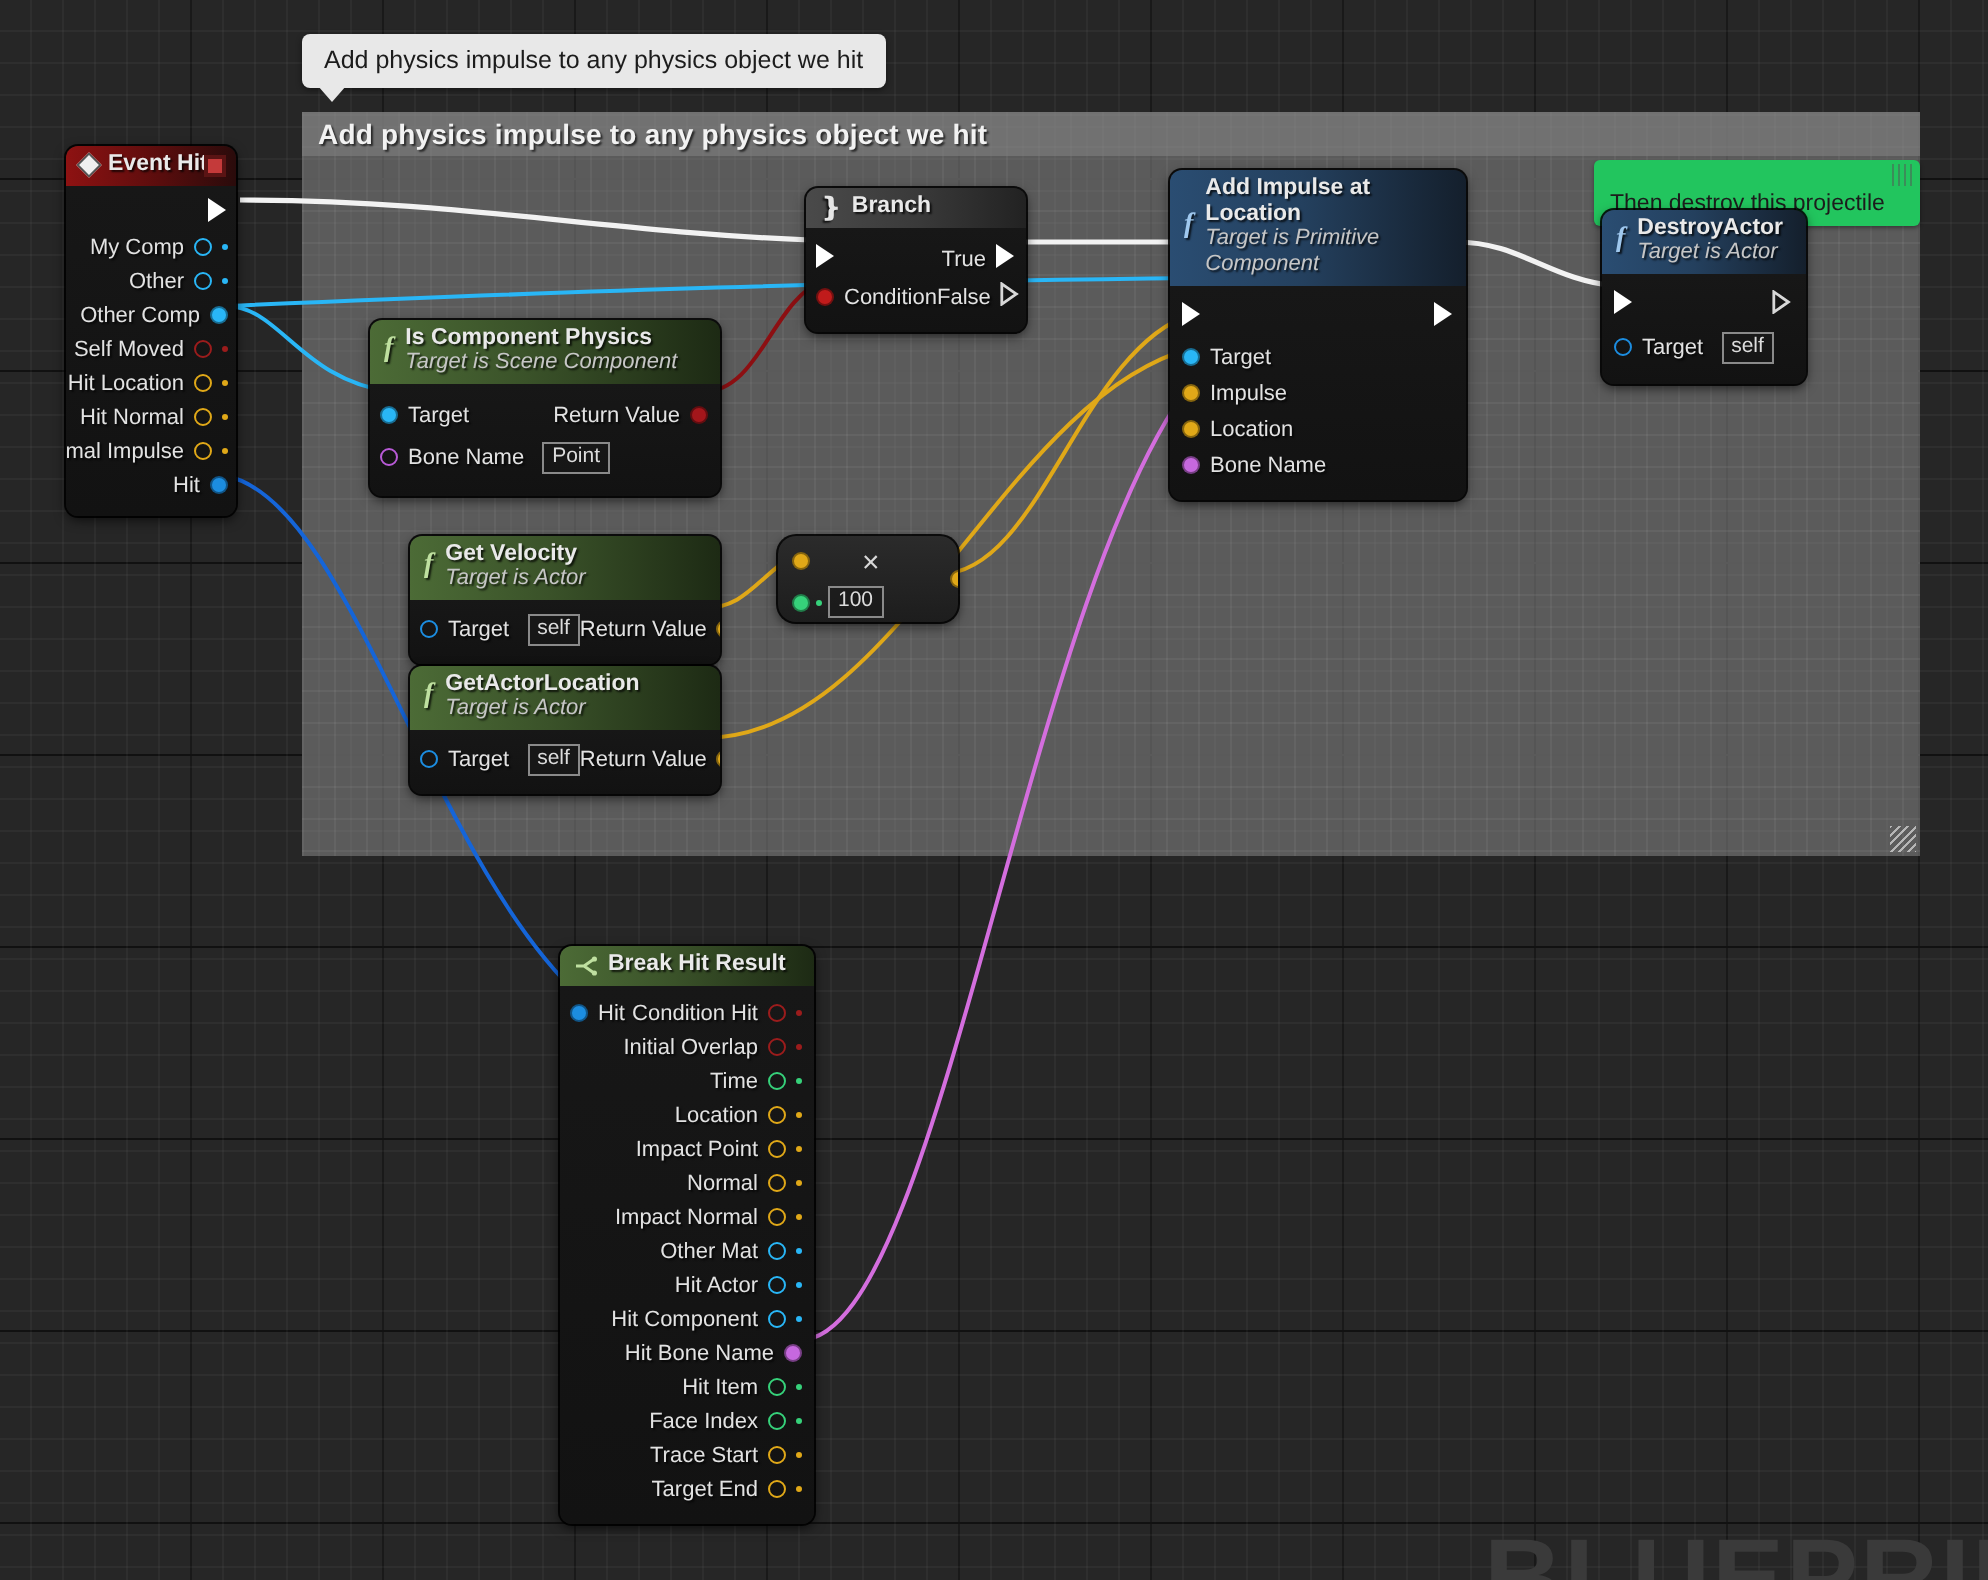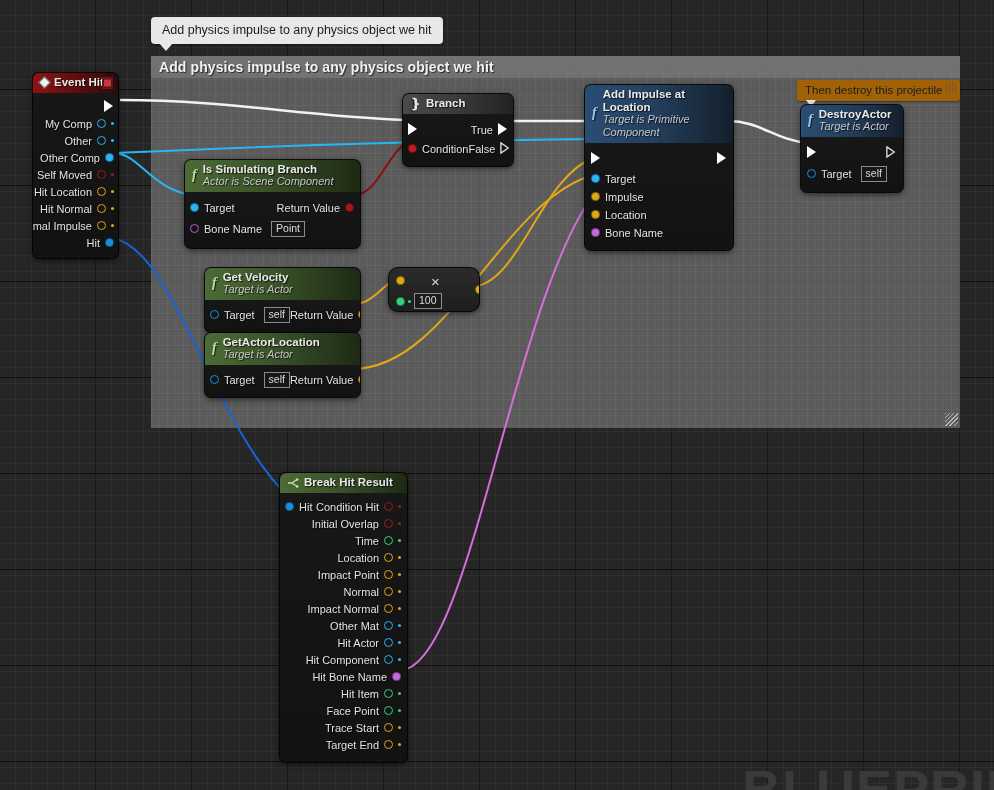--- a/index.html
+++ b/index.html
@@ -72,22 +72,22 @@
   }
   #tooltip .tail{
     position:absolute;left:8px;bottom:-7px;width:0;height:0;
     border-left:7px solid transparent;border-right:7px solid transparent;
     border-top:8px solid #e8e8e8;
   }
 
   
   #destroy-bubble{
     position:absolute;left:797px;top:80px;
-    background:#a16207;color:#1c1c1c;font-size:11.5px;
-    border-radius:3px;padding:4px 18px 5px 8px;white-space:nowrap;
+    background:#22c55e;color:#1c1c1c;font-size:11.5px;
+    border-radius:3px;padding:16px 18px 5px 8px;white-space:nowrap;
     box-shadow:0 1px 2px rgba(0,0,0,0.4);
   }
   #destroy-bubble .tail{
     position:absolute;left:9px;bottom:-6px;width:0;height:0;
     border-left:5px solid transparent;border-right:5px solid transparent;
     border-top:7px solid #e4e4e4;
   }
   #destroy-bubble .pin{
     position:absolute;right:3px;top:2px;width:11px;height:11px;
     opacity:.5;
@@ -341,22 +341,22 @@
         </span>
       </span>
     </div>
   </div>
 </div>
 
 <div class="node" id="node-is-sim">
   <div class="hdr hdr-pure-green">
     <span class="icon-f green">f</span>
     <span class="txtwrap">
-      <span>Is Simulating Branch</span>
-      <span class="sub">Actor is Scene Component</span>
+      <span>Is Component Physics</span>
+      <span class="sub">Target is Scene Component</span>
     </span>
   </div>
   <div class="body" style="padding:6px 0 8px 0">
     <div class="row" style="justify-content:space-between;padding:0 6px 0 5px;height:20px">
       <span style="display:flex;align-items:center;gap:5px">
         <span class="pin-circle solid" style="color:#29b6f6"></span>
         <span class="lbl">Target</span>
       </span>
       <span style="display:flex;align-items:center;gap:5px">
         <span class="lbl">Return Value</span>
@@ -572,21 +572,21 @@
     <div class="row out" style="padding-right:6px;height:17px">
       <span class="lbl">Hit Bone Name</span>
       <span class="pin-circle solid" style="color:#c668de"></span>
     </div>
     <div class="row out" style="padding-right:6px;height:17px">
       <span class="lbl">Hit Item</span>
       <span class="pin-circle hollow" style="color:#36d17a"></span>
       <span class="dotlet" style="color:#36d17a;margin-left:0"></span>
     </div>
     <div class="row out" style="padding-right:6px;height:17px">
-      <span class="lbl">Face Point</span>
+      <span class="lbl">Face Index</span>
       <span class="pin-circle hollow" style="color:#36d17a"></span>
       <span class="dotlet" style="color:#36d17a;margin-left:0"></span>
     </div>
     <div class="row out" style="padding-right:6px;height:17px">
       <span class="lbl">Trace Start</span>
       <span class="pin-circle hollow" style="color:#e0a818"></span>
       <span class="dotlet" style="color:#e0a818;margin-left:0"></span>
     </div>
     <div class="row out" style="padding-right:6px;height:17px">
       <span class="lbl">Target End</span>

